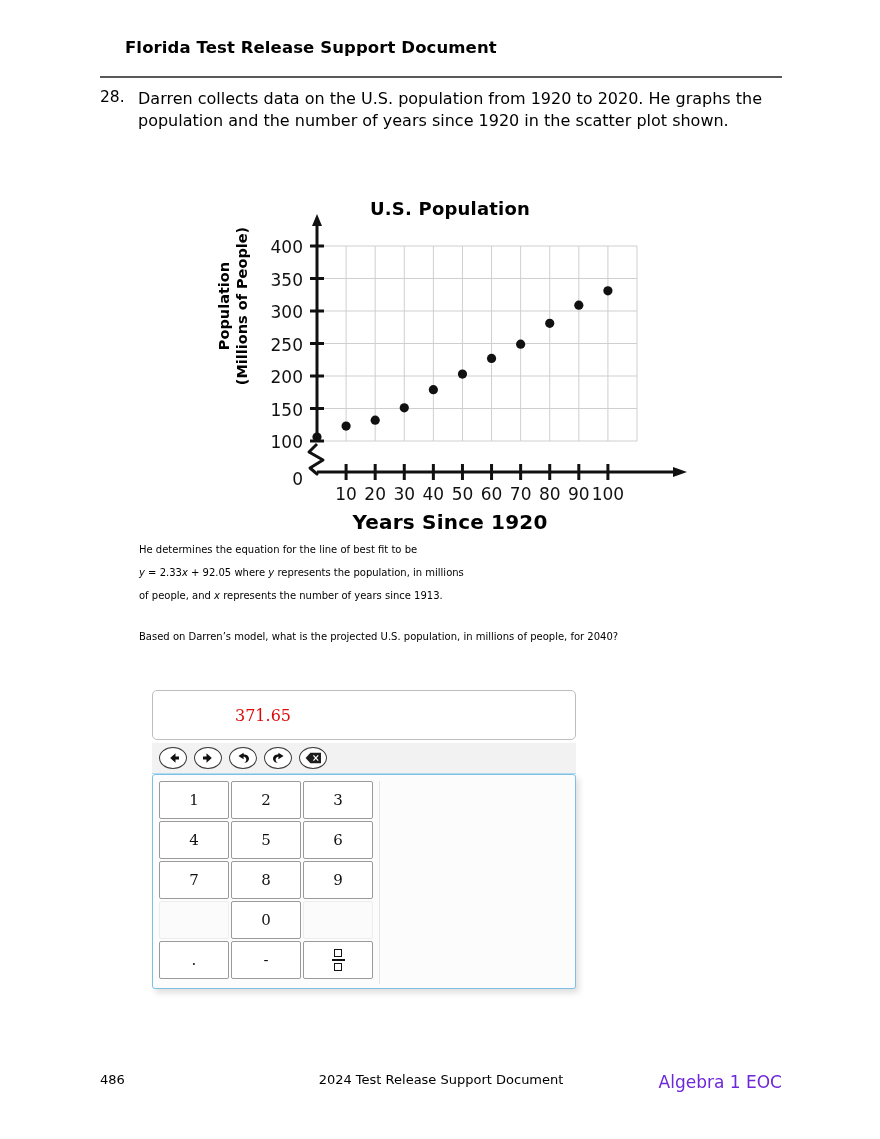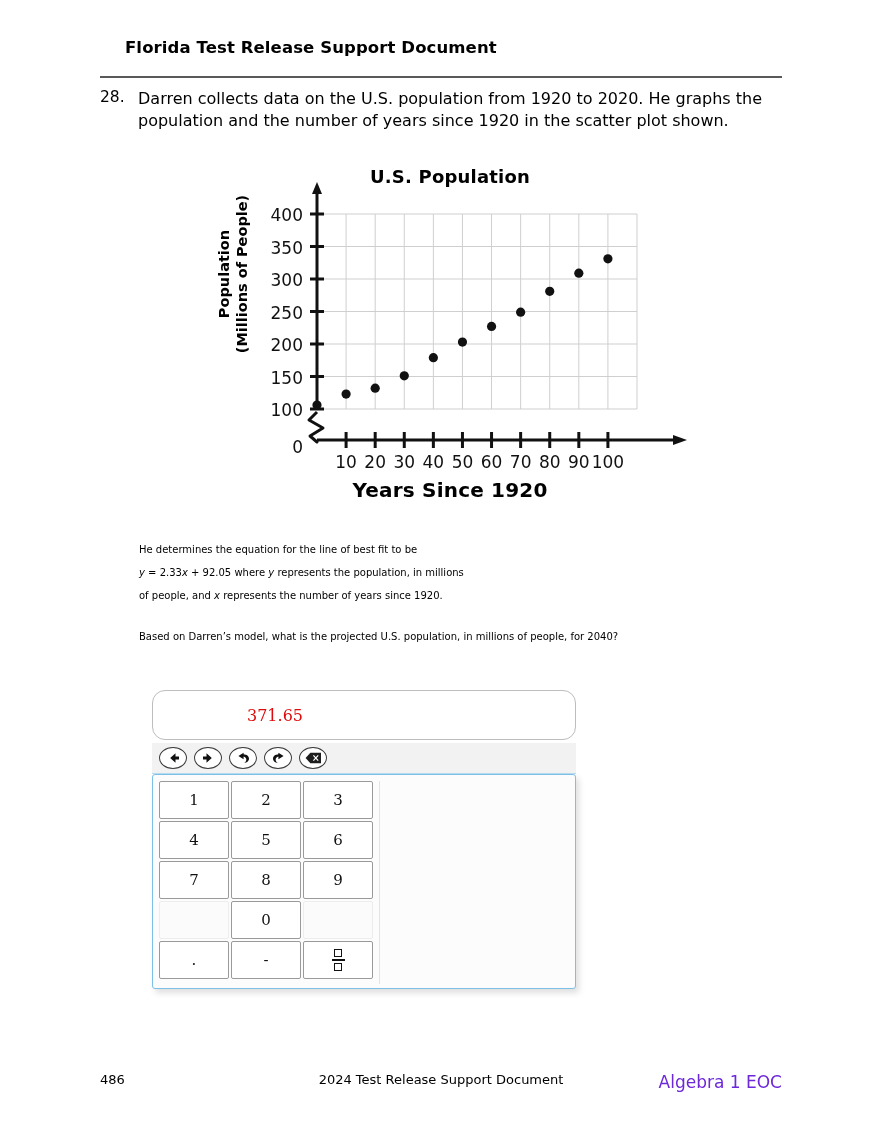--- a/index.html
+++ b/index.html
@@ -55,21 +55,21 @@
     top: 0px;
     width: 645px;
     font-size: 16px;
     line-height: 22px;
   }
 
   
   #chart-figure {
     position: absolute;
     left: 200px;
-    top: 156px;
+    top: 188px;
     width: 500px;
     height: 350px;
   }
   #chart-title {
     position: absolute;
     left: 0;
     top: 10px;
     width: 500px;
     text-align: center;
     font-size: 18px;
@@ -122,24 +122,23 @@
     left: 152px;
     top: 690px;
     width: 424px;
   }
   #answer-box {
     box-sizing: border-box;
     width: 424px;
     height: 50px;
     background: #ffffff;
     border: 1px solid #bdbdbd;
-    border-radius: 13px;
+    border-radius: 5px;
     display: flex;
     align-items: center;
-    padding-left: 12px;
   }
   #answer-value {
     font-size: 16px;
     color: #dd0b0b;
     margin-left: 82px;
     font-family: "DejaVu Serif", "Liberation Serif", serif;
   }
 
   
   #keypad-toolbar {
@@ -346,21 +345,21 @@
       <circle cx="349.72727272727275" cy="135.35" r="4.6" fill="#111111"></circle>
       <circle cx="378.8181818181818" cy="117.15" r="4.6" fill="#111111"></circle>
       <circle cx="407.9090909090909" cy="102.85" r="4.6" fill="#111111"></circle>
     </svg>
   <div id="x-axis-title">Years Since 1920</div>
 </div>
 
 <div class="body-para" id="para-equation">
   <span>He determines the equation for the line of best fit to be</span><br>
   <span class="ital">y</span><span> = 2.33</span><span class="ital">x</span><span> + 92.05 where </span><span class="ital">y</span><span> represents the population, in millions</span><br>
-  <span>of people, and </span><span class="ital">x</span><span> represents the number of years since 1920.</span>
+  <span>of people, and </span><span class="ital">x</span><span> represents the number of years since 1913.</span>
 </div>
 
 <div class="body-para" id="para-question">Based on Darren’s model, what is the projected U.S. population, in millions of people, for 2040?</div>
 
 <div id="answer-area">
 
   <div id="answer-box">
     <span id="answer-value">371.65</span>
   </div>
 

